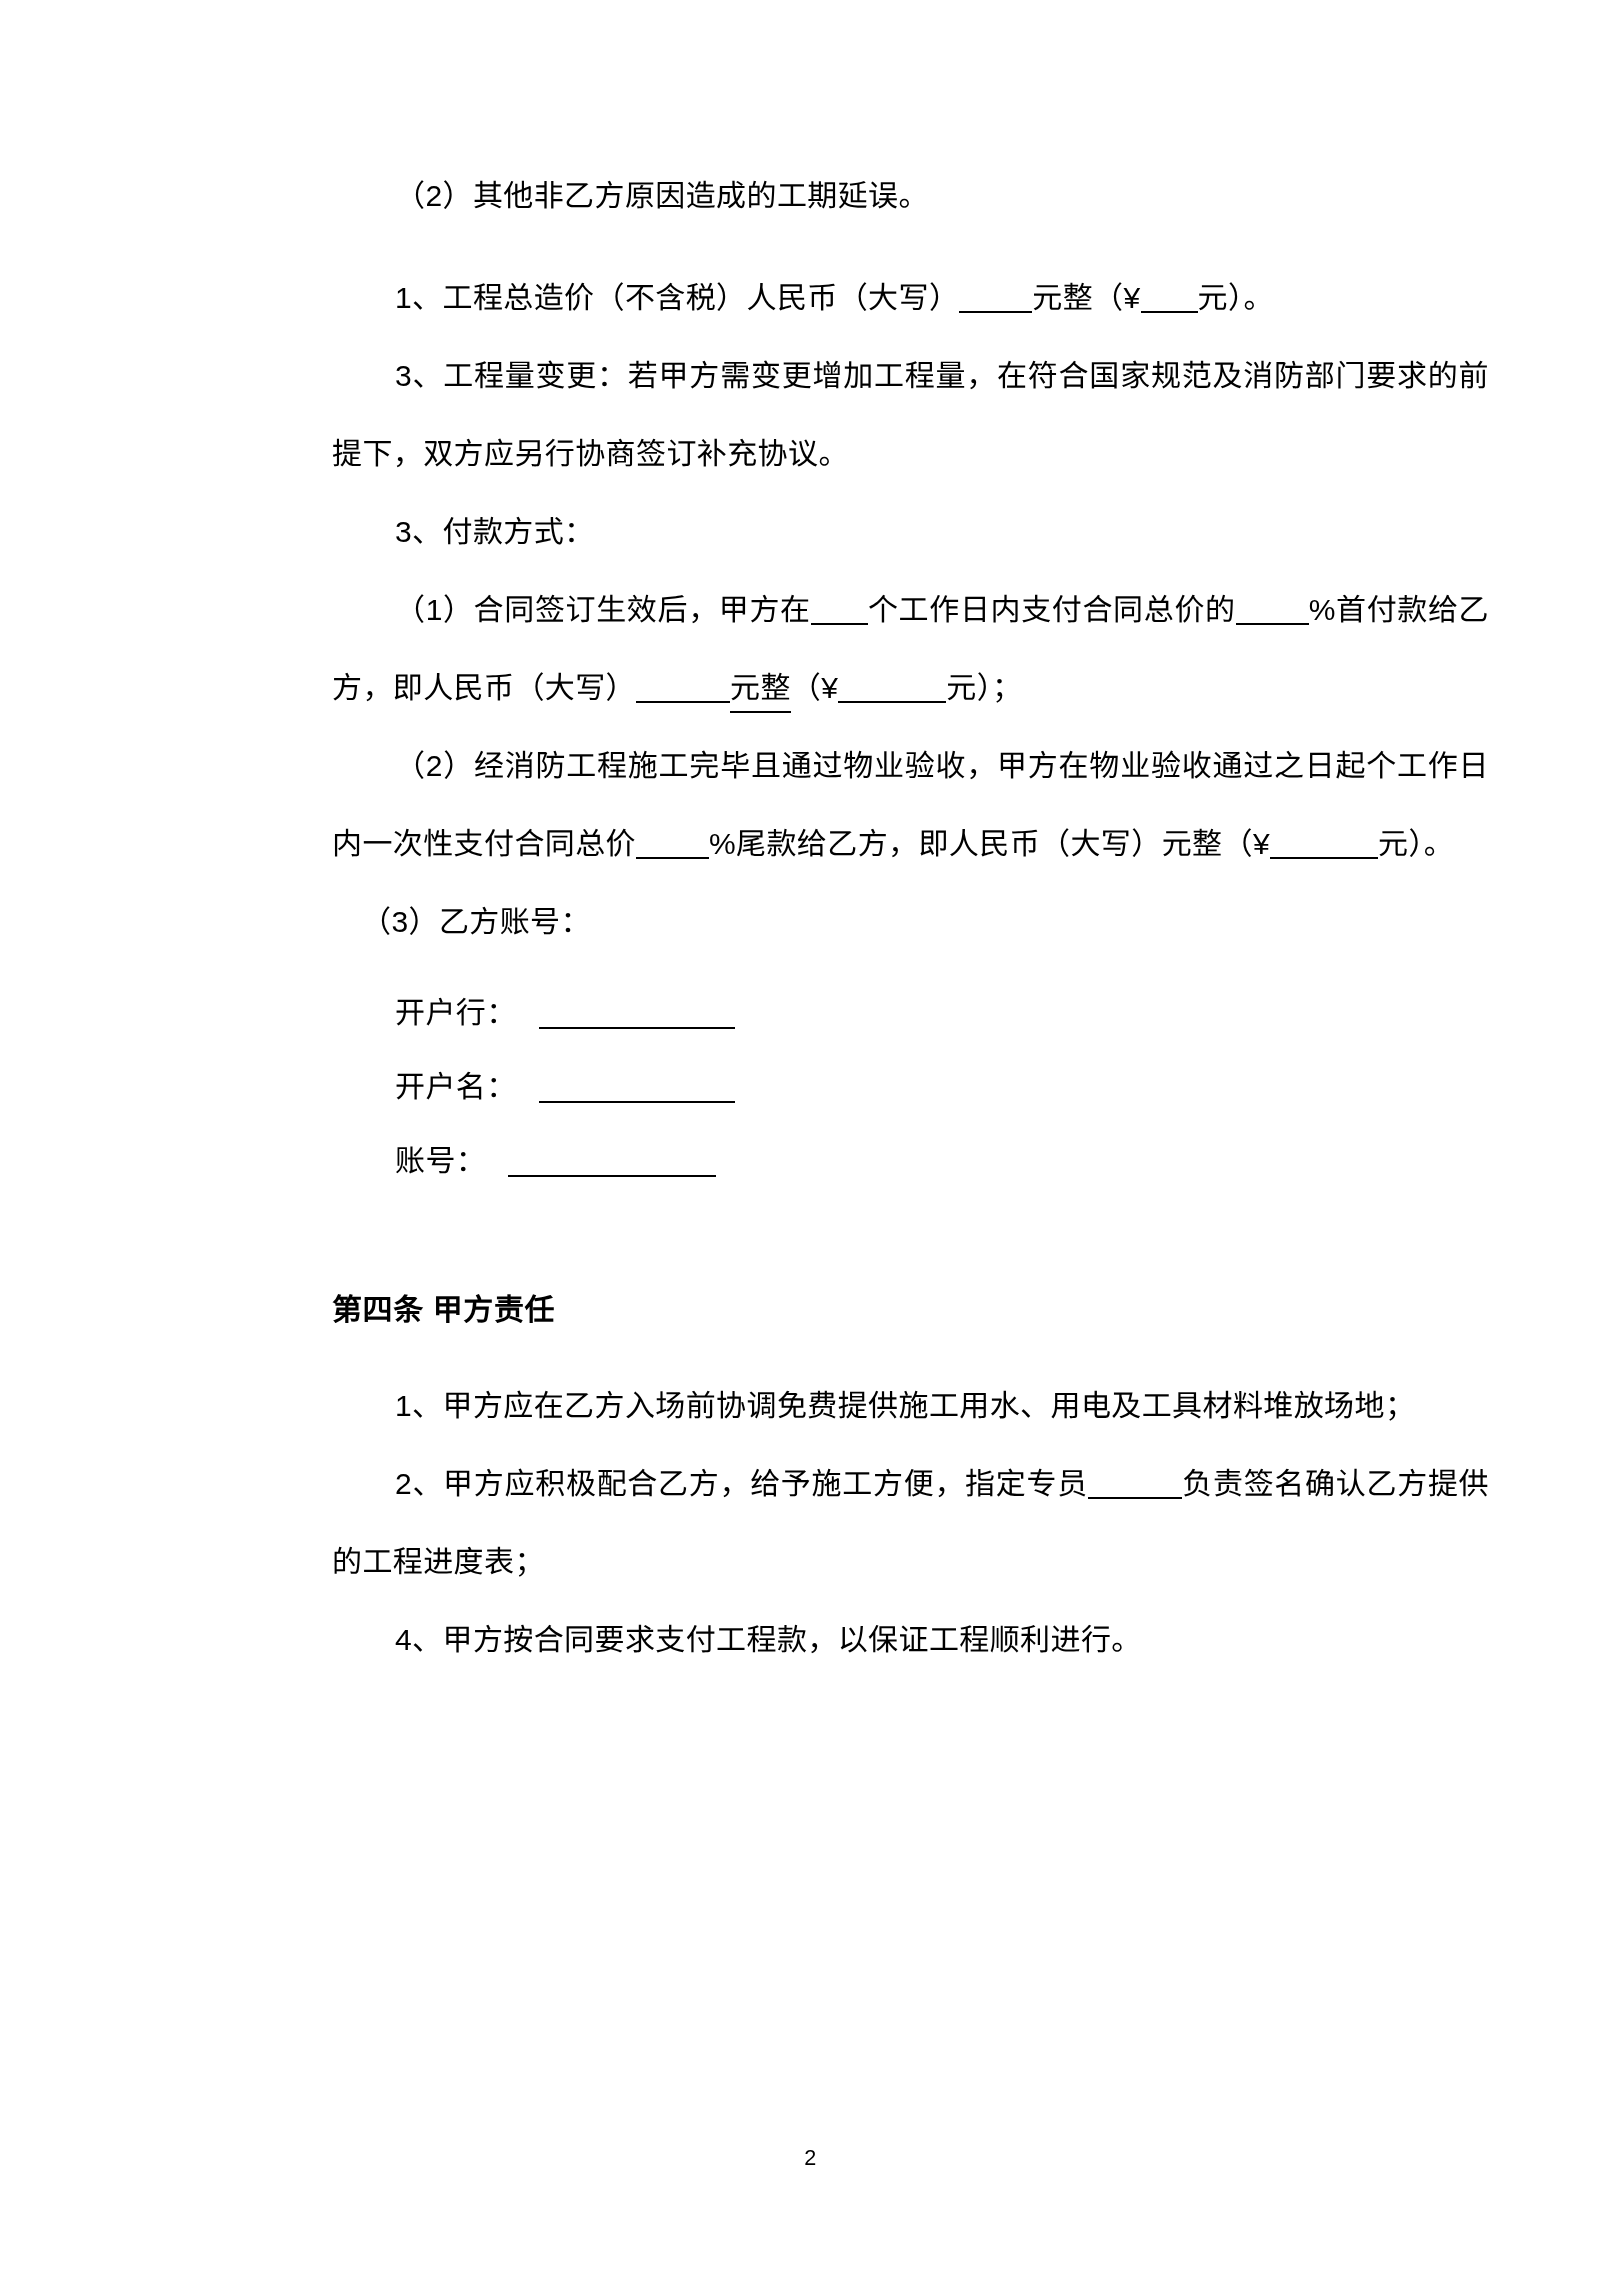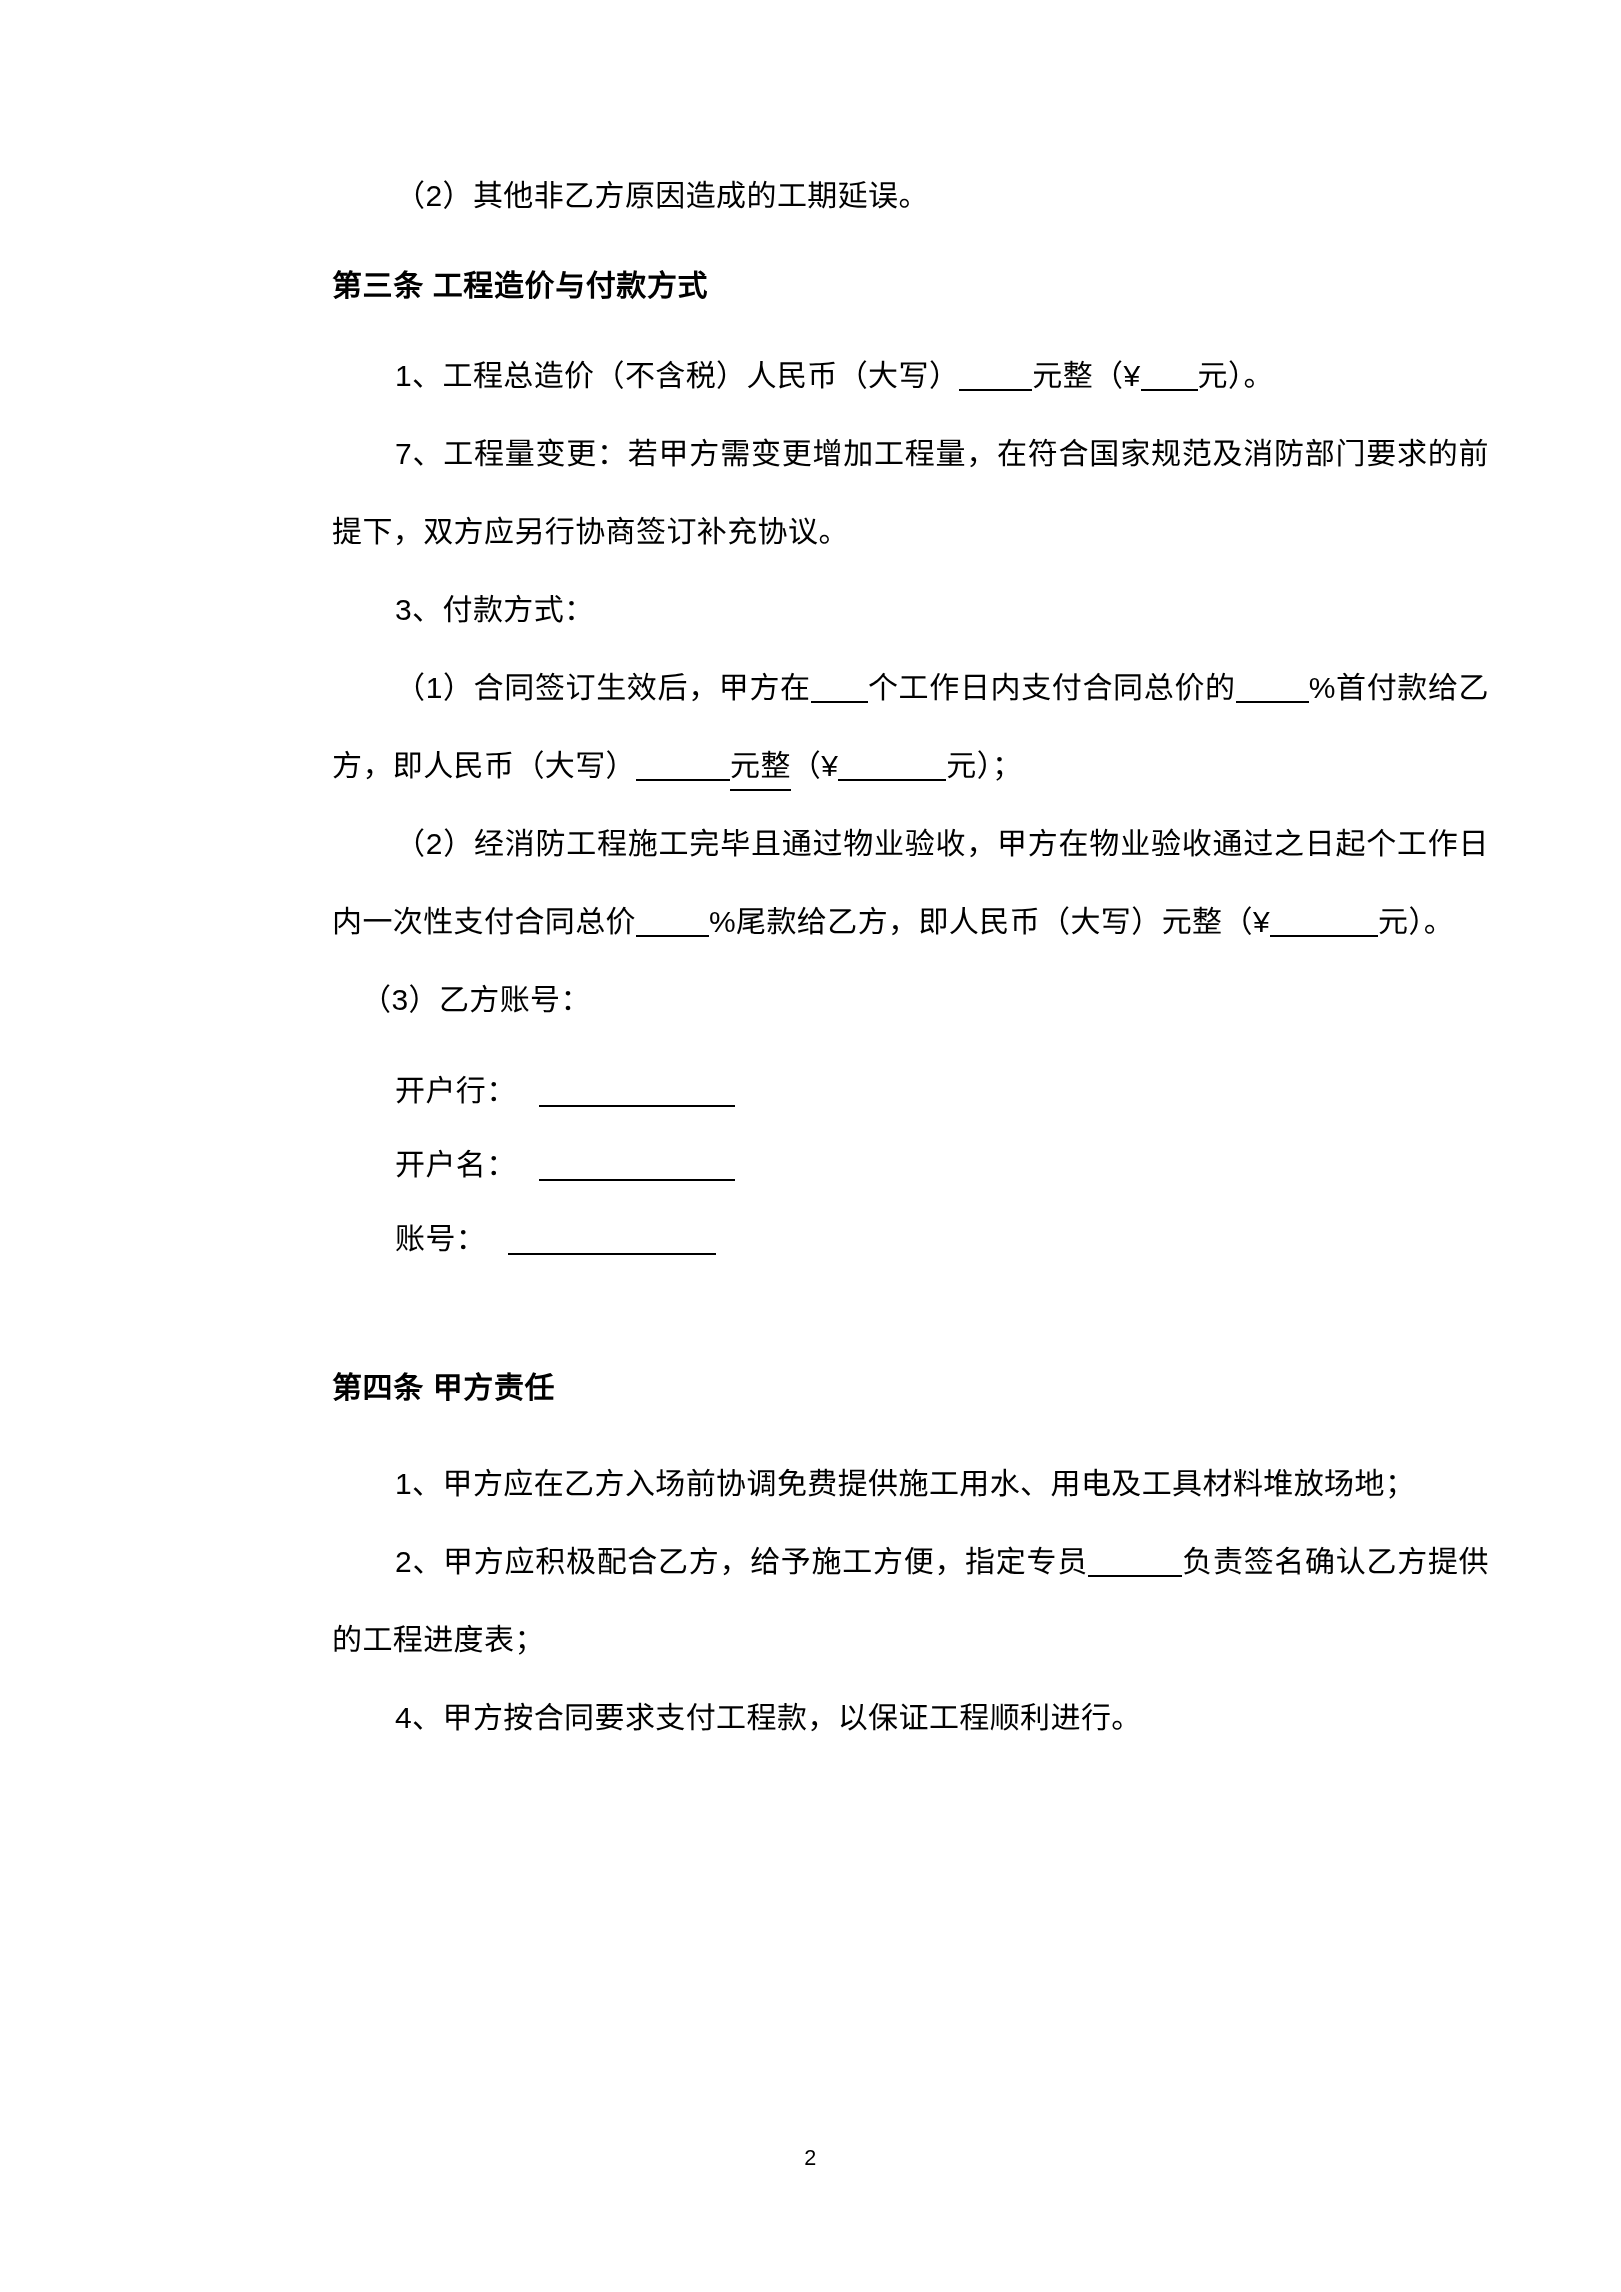--- a/index.html
+++ b/index.html
@@ -106,29 +106,28 @@
 
 <div class="page">
   <div class="content">
 
     <div class="gap-top"></div>
 
     <p class="para indent2">（2）其他非乙方原因造成的工期延误。</p>
 
     <div class="gap-before-h3"></div>
 
-    <h2 class="heading">第三条 工程造价与付款方式</h2>
 
     <div class="gap-after-h3"></div>
 
     <p class="para indent2">
       <span>1、工程总造价（不含税）人民币（大写）</span><span class="blank b-md"></span><span>元整（¥</span><span class="blank b-sm"></span><span>元）。</span>
     </p>
 
-    <p class="para indent2">7、工程量变更：若甲方需变更增加工程量，在符合国家规范及消防部门要求的前提下，双方应另行协商签订补充协议。</p>
+    <p class="para indent2">3、工程量变更：若甲方需变更增加工程量，在符合国家规范及消防部门要求的前提下，双方应另行协商签订补充协议。</p>
 
     <p class="para indent2">3、付款方式：</p>
 
     <p class="para indent2">
       <span>（1）合同签订生效后，甲方在</span><span class="blank b-sm"></span><span>个工作日内支付合同总价的</span><span class="blank b-md"></span><span>%首付款给乙方，即人民币（大写）</span><span class="blank b-lg"></span><span class="uline">元整</span><span>（¥</span><span class="blank b-xl"></span><span>元）；</span>
     </p>
 
     <p class="para indent2">
       <span>（2）经消防工程施工完毕且通过物业验收，甲方在物业验收通过之日起</span><span>个工作日内一次性支付合同总价</span><span class="blank b-md"></span><span>%尾款给乙方，即人民币（大写）</span><span>元整（¥</span><span class="blank b-xl"></span><span>元）。</span>
     </p>

